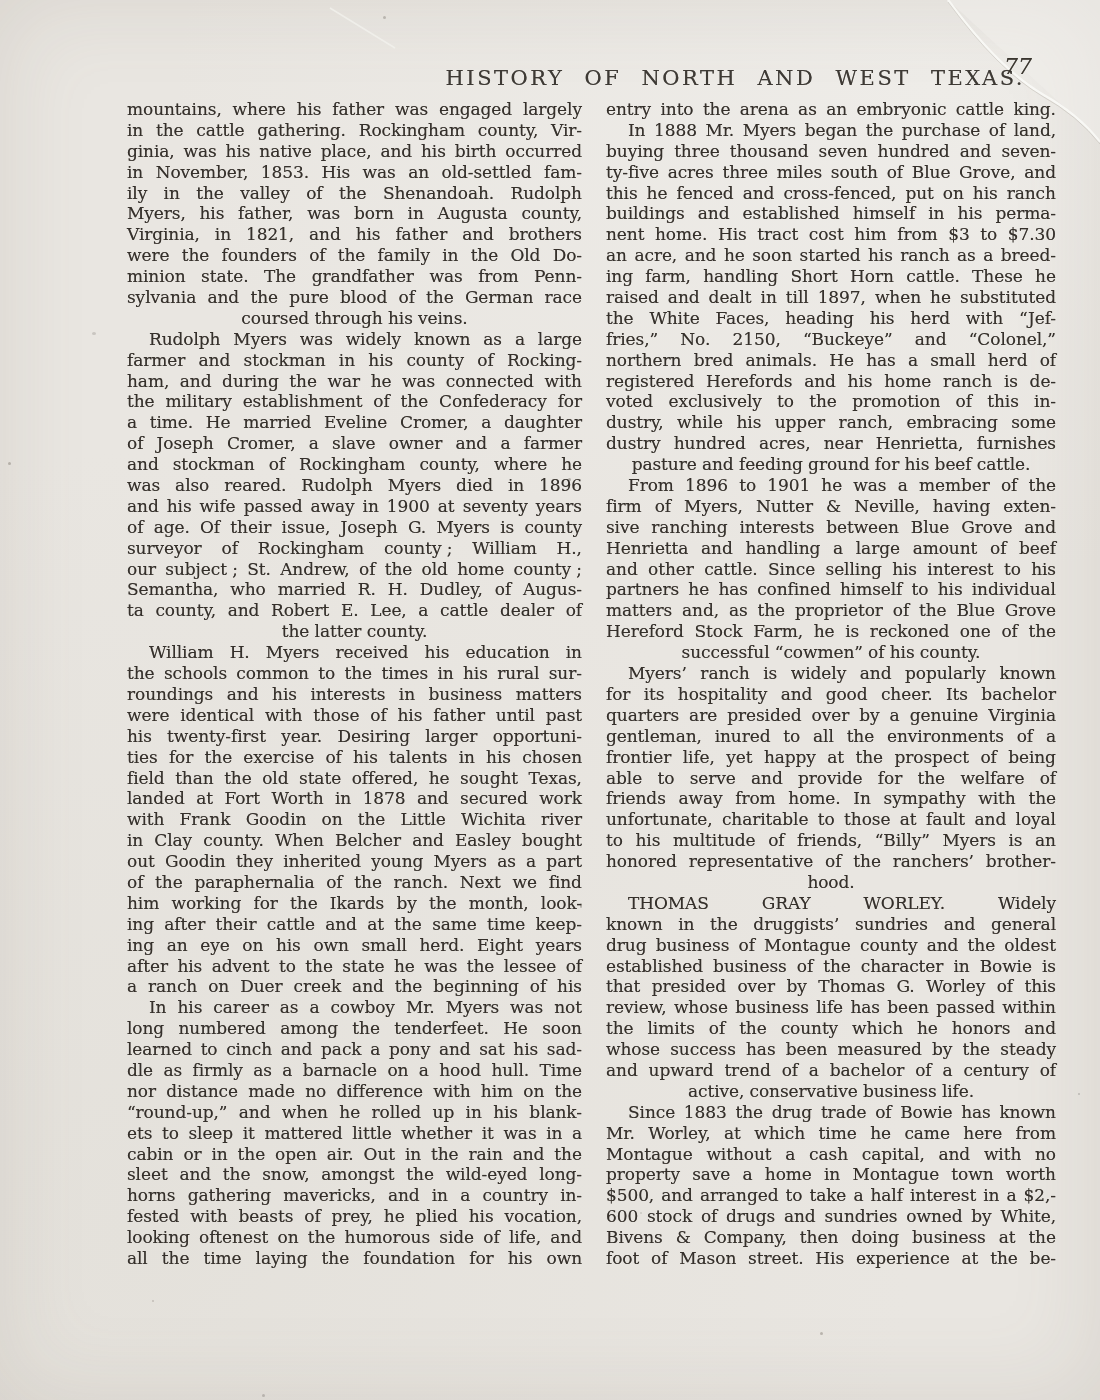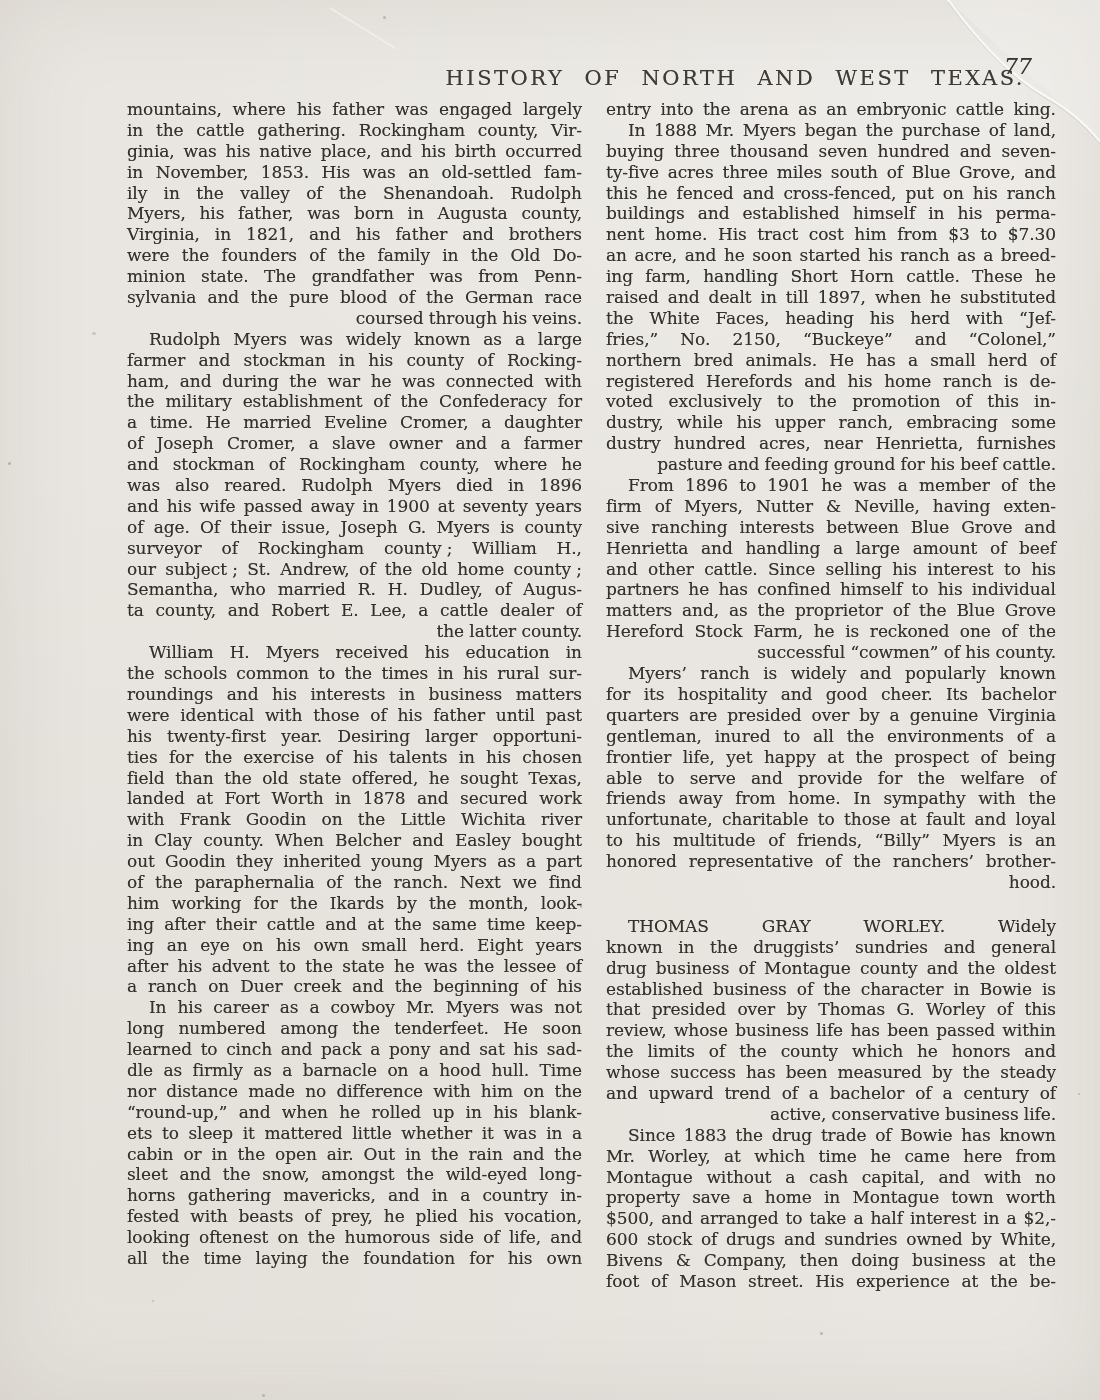--- a/index.html
+++ b/index.html
@@ -38,21 +38,21 @@
   }
   .col {
     position: absolute; top: 99px;
     font-size: 17px;
     letter-spacing: -0.1px;
     text-shadow: 0 0 0.55px rgba(53,48,43,0.5);
   }
   .col-left  { left: 101px; width: 455px; margin-left: 26px; }
   .col-right { left: 606px; width: 450px; }
   .line { height: 20.9px; line-height: 20.9px; }
-  .line.plain { text-align: right; white-space: nowrap; }
+  .line.plain { text-align: center; white-space: nowrap; }
   .line.just { display: flex; justify-content: space-between; }
   .line.just span { flex: 0 0 auto; white-space: pre; }
   .line.indent { padding-left: 22px; }
   .speck {
     position: absolute; border-radius: 50%;
     background: rgba(58,50,42,0.45);
   }
 </style>
 </head>
 <body>
@@ -1027,21 +1027,21 @@
         <div class="line just">
           <span>honored</span>
           <span>representative</span>
           <span>of</span>
           <span>the</span>
           <span>ranchers’</span>
           <span>brother-</span>
         </div>
         <div class="line plain">hood.</div>
       </div>
-      <div style="margin-top: 23px;">
+      <div style="">
         <div class="line just indent">
           <span>THOMAS</span>
           <span>GRAY</span>
           <span>WORLEY.</span>
           <span>Widely</span>
         </div>
         <div class="line just">
           <span>known</span>
           <span>in</span>
           <span>the</span>

